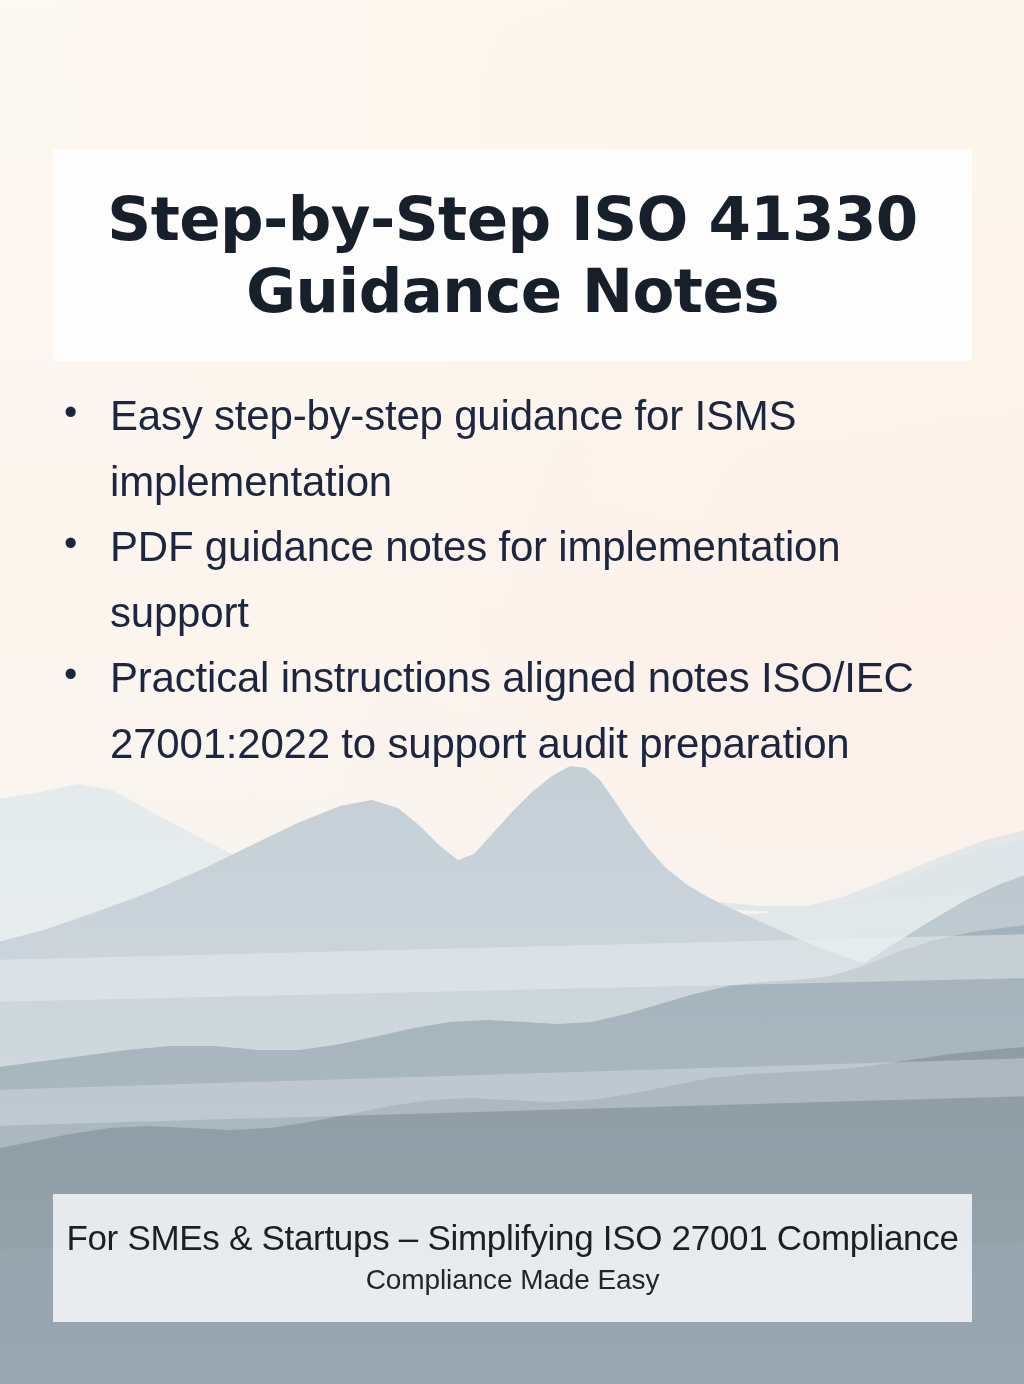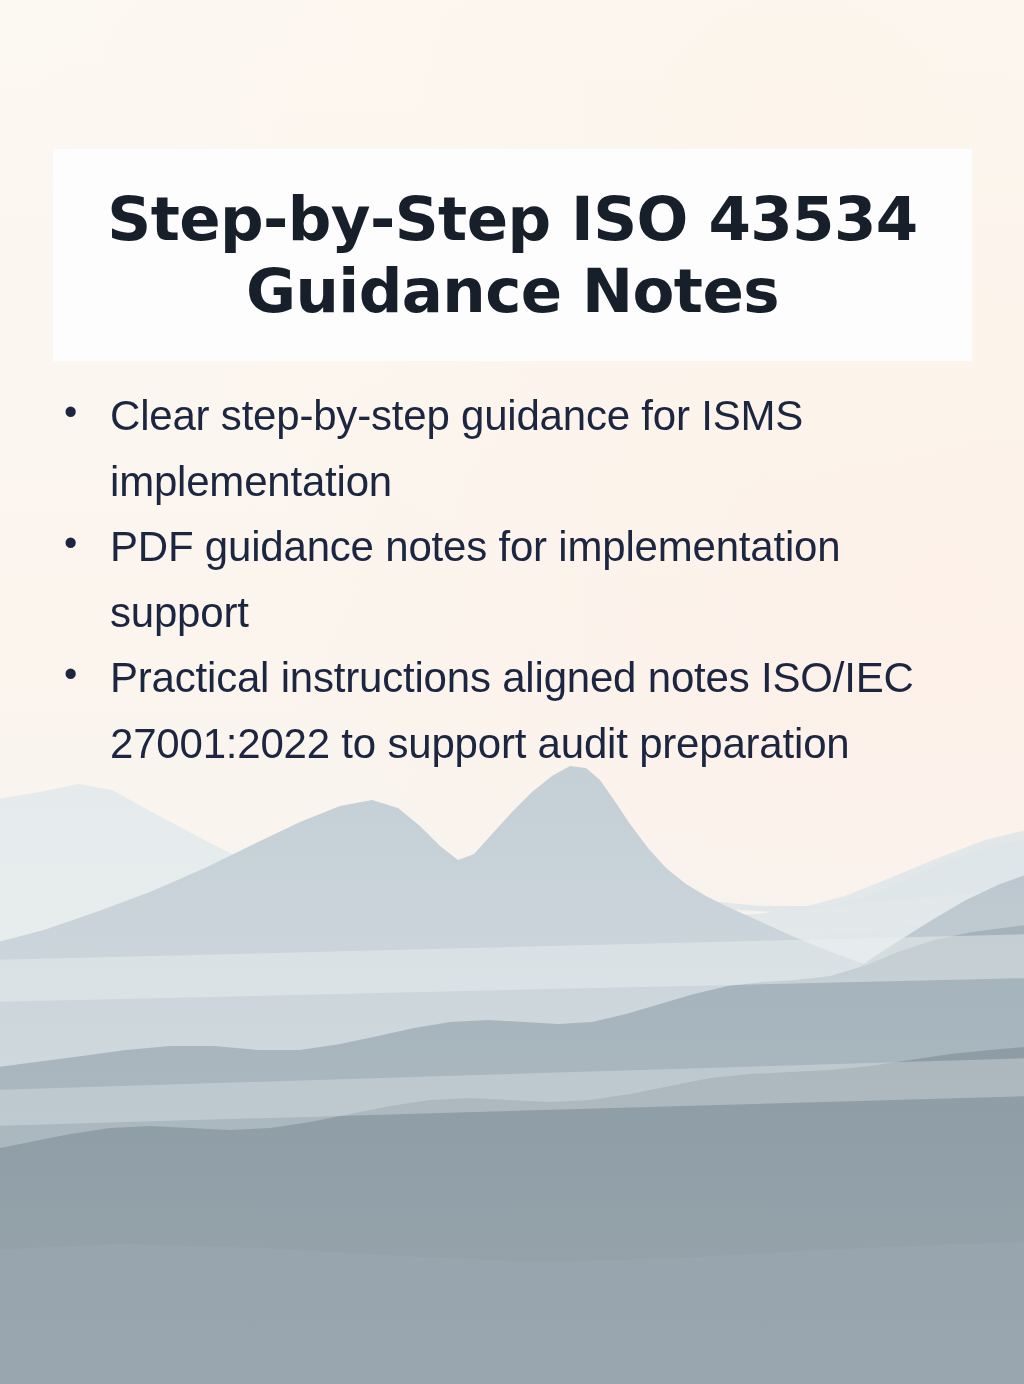--- a/index.html
+++ b/index.html
@@ -208,36 +208,40 @@
 
       <path fill="url(#gBase)" d="M-10,1390 L-10,1250 L120,1244 L260,1248 L400,1256 L540,1262 L680,1258
            L820,1250 L960,1244 L1034,1242 L1034,1390 Z"></path>
 
       <path fill="#eef1f2" opacity="0.45" d="M-10,960 L1034,934 L1034,978 L-10,1002 Z"></path>
       <path fill="#e6ebed" opacity="0.35" d="M-10,1090 L1034,1058 L1034,1096 L-10,1126 Z"></path>
     </svg>
   </div>
 
   <div class="title-card">
-    <h1 class="title-text">Step-by-Step ISO 43534 Guidance Notes</h1>
+    <h1 class="title-text">Step-by-Step ISO 41330 Guidance Notes</h1>
   </div>
 
   <div class="bullets">
 
     <div class="bullet-row">
       <span class="bullet-dot">•</span>
-      <span class="bullet-body">Clear step-by-step guidance for ISMS implementation</span>
+      <span class="bullet-body">Easy step-by-step guidance for ISMS implementation</span>
     </div>
 
     <div class="bullet-row">
       <span class="bullet-dot">•</span>
       <span class="bullet-body">PDF guidance notes for implementation support</span>
     </div>
 
     <div class="bullet-row">
       <span class="bullet-dot">•</span>
       <span class="bullet-body">Practical instructions aligned notes ISO/IEC 27001:2022 to support audit preparation</span>
     </div>
 
   </div>
 
+  <div class="footer-card">
+    <div class="footer-line1">For SMEs &amp; Startups – Simplifying ISO 27001 Compliance</div>
+    <div class="footer-line2">Compliance Made Easy</div>
+  </div>
 
 </div>
 
 </body></html>

